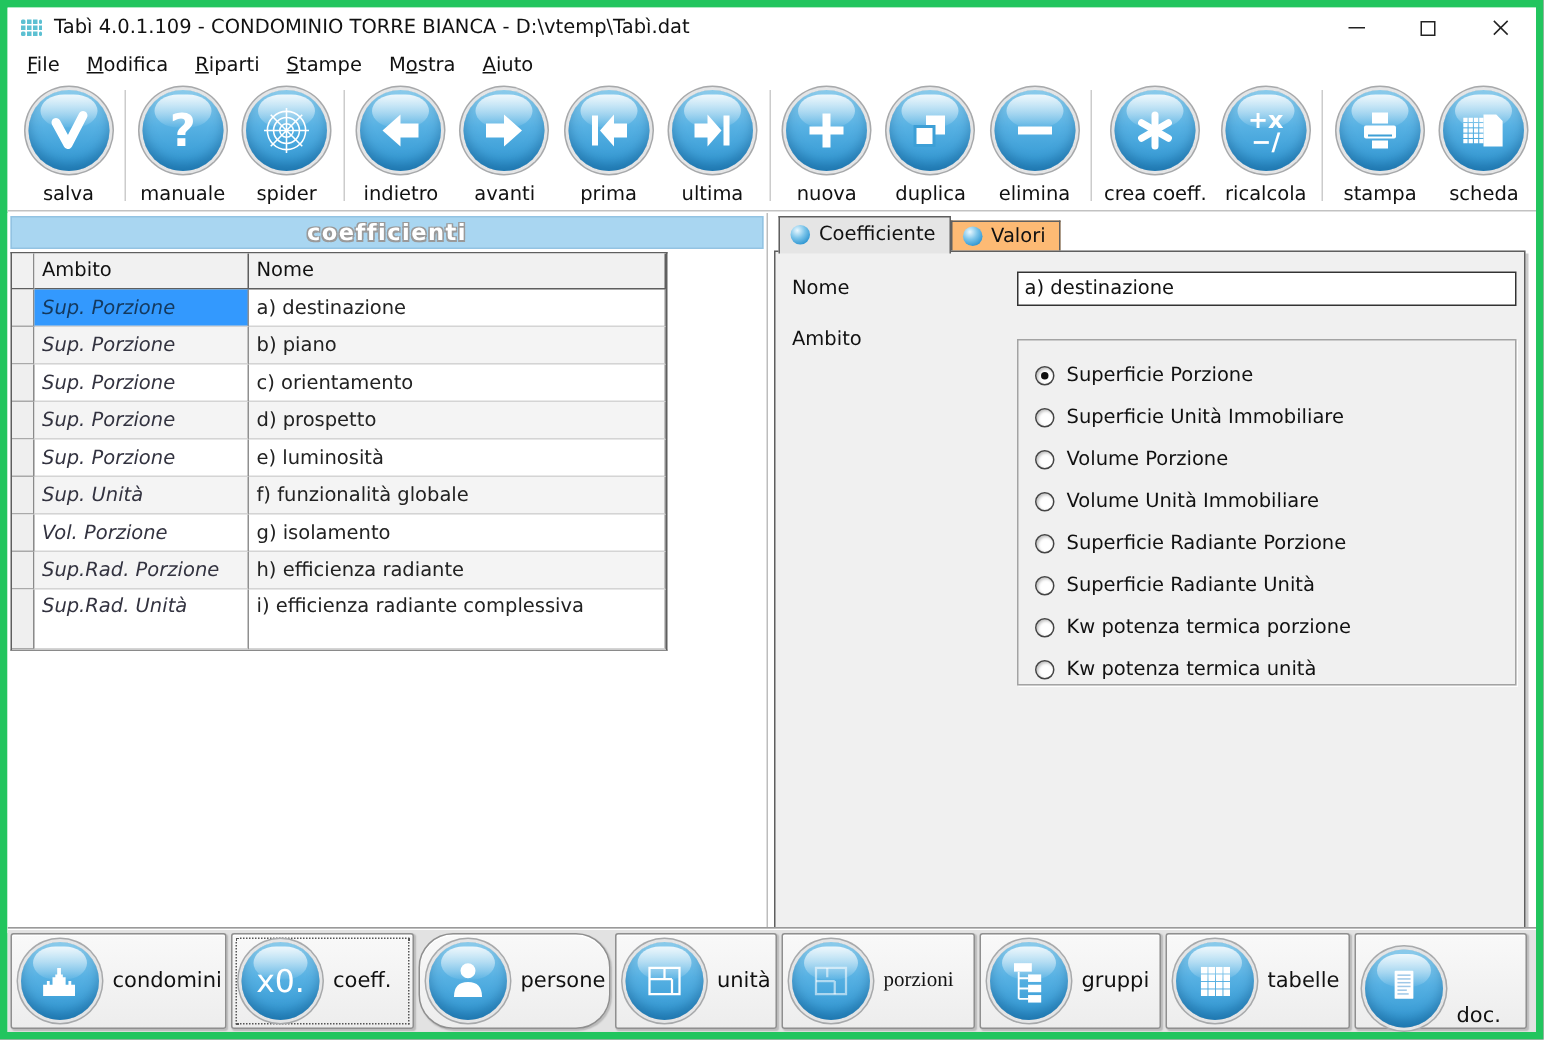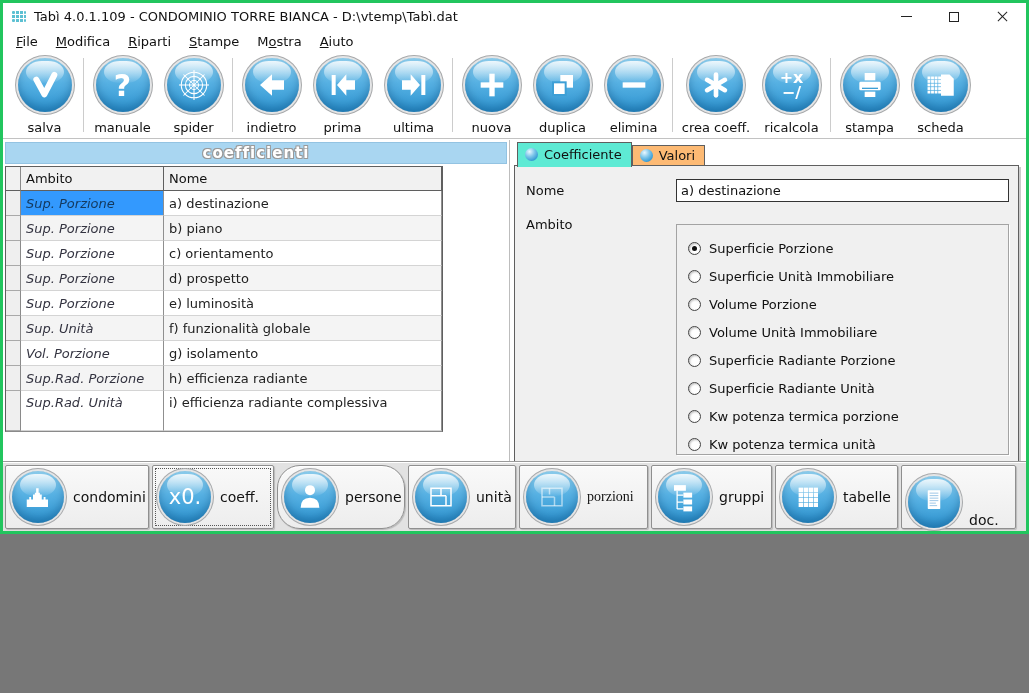--- a/index.html
+++ b/index.html
@@ -1,20 +1,20 @@
 <!DOCTYPE html>
 <html><head>
 <meta charset="utf-8">
 <style>
   html,body{margin:0;padding:0;background:#777;}
   *{box-sizing:border-box;}
   body{font-family:"DejaVu Sans", sans-serif; -webkit-font-smoothing:antialiased;}
 
-  .window{position:relative;width:1029px;height:534px;background:#fff;
-    border:3px solid #22c55e;overflow:hidden;}
+  .window{position:relative;width:1029px;height:693px;background:#fff;
+    border:5px solid #22c55e;overflow:hidden;}
 
   
   .titlebar{position:absolute;left:0;top:0;right:0;height:27px;background:#fff;
     display:flex;align-items:center;padding-left:8px;}
   .app-icon{width:16px;height:16px;margin-right:7px;display:inline-block;}
   .title-text{font-size:13px;color:#111;}
   .win-controls{position:absolute;right:0;top:0;height:27px;display:flex;}
   .wc{width:48px;height:27px;display:flex;align-items:center;justify-content:center;cursor:default;}
   .wc-min i{display:block;width:11px;border-top:1px solid #222;}
   .wc-max i{display:block;width:10px;height:10px;border:1px solid #222;}
@@ -76,21 +76,21 @@
   .body-row.alt .c-amb,.body-row.alt .c-nome{background:#f4f4f4;}
   .c-amb.selected{background:#3399fe;color:#14395e;}
   .trow.tall .cell{align-items:flex-start;padding-top:4px;}
 
   
   .right-panel{position:absolute;left:511px;top:0;right:7px;bottom:2px;background:#fff;}
   .tabs{display:flex;align-items:flex-end;height:26px;padding-left:3px;}
   .tab{display:flex;align-items:center;gap:6px;font-size:13px;color:#111;cursor:default;
     border:1px solid #5f5f5f;border-bottom:none;background:#fdba74;
     padding:2px 9px 3px 7px;height:21px;}
-  .tab.active{background:#5eead4;height:25px;position:relative;z-index:2;margin-bottom:-1px;
+  .tab.active{background:#e5e5e5;height:25px;position:relative;z-index:2;margin-bottom:-1px;
     padding-bottom:4px;align-items:center;}
   .ball{width:13px;height:13px;border-radius:50%;flex:0 0 auto;
     background:radial-gradient(circle at 35% 28%,#eaf8ff 0%,#7cc5ea 40%,#2f96d2 78%,#1d7ab4 100%);}
 
   .tabpage{position:absolute;left:0;top:25px;right:0;bottom:0;background:#f0f0f0;
     border:1px solid #5f5f5f;box-shadow:2px 2px 0 rgba(160,160,160,.55);}
   .form-label{position:absolute;font-size:13px;color:#111;}
   .nome-input{position:absolute;left:161px;top:13px;width:333px;height:23px;
     border:1px solid #333;background:#fff;font-family:"DejaVu Sans",sans-serif;
     font-size:13px;color:#111;padding:0 4px;outline:none;}
@@ -205,20 +205,30 @@
       <span class="circle">
           <span>
         <svg width="32" height="32" viewBox="0 0 48 48">
               <polygon fill="#fff" points="42,17 24,17 24,8 6,24 24,40 24,31 42,31"></polygon>
             </svg>
       </span>
         </span>
       <span class="lbl">indietro</span>
     </div>
 
+    <div class="tbtn">
+      <span class="circle">
+          <span>
+        <svg width="32" height="32" viewBox="0 0 48 48">
+              <polygon fill="#fff" points="6,17 24,17 24,8 42,24 24,40 24,31 6,31"></polygon>
+            </svg>
+      </span>
+        </span>
+      <span class="lbl">avanti</span>
+    </div>
 
     <div class="tbtn">
       <span class="circle">
           <span>
         <svg width="32" height="32" viewBox="0 0 48 48">
               <g fill="#fff">
                 <rect x="7" y="9" width="6" height="30"></rect>
                 <polygon points="42,17 29,17 29,8 15,24 29,40 29,31 42,31"></polygon>
               </g>
             </svg>

